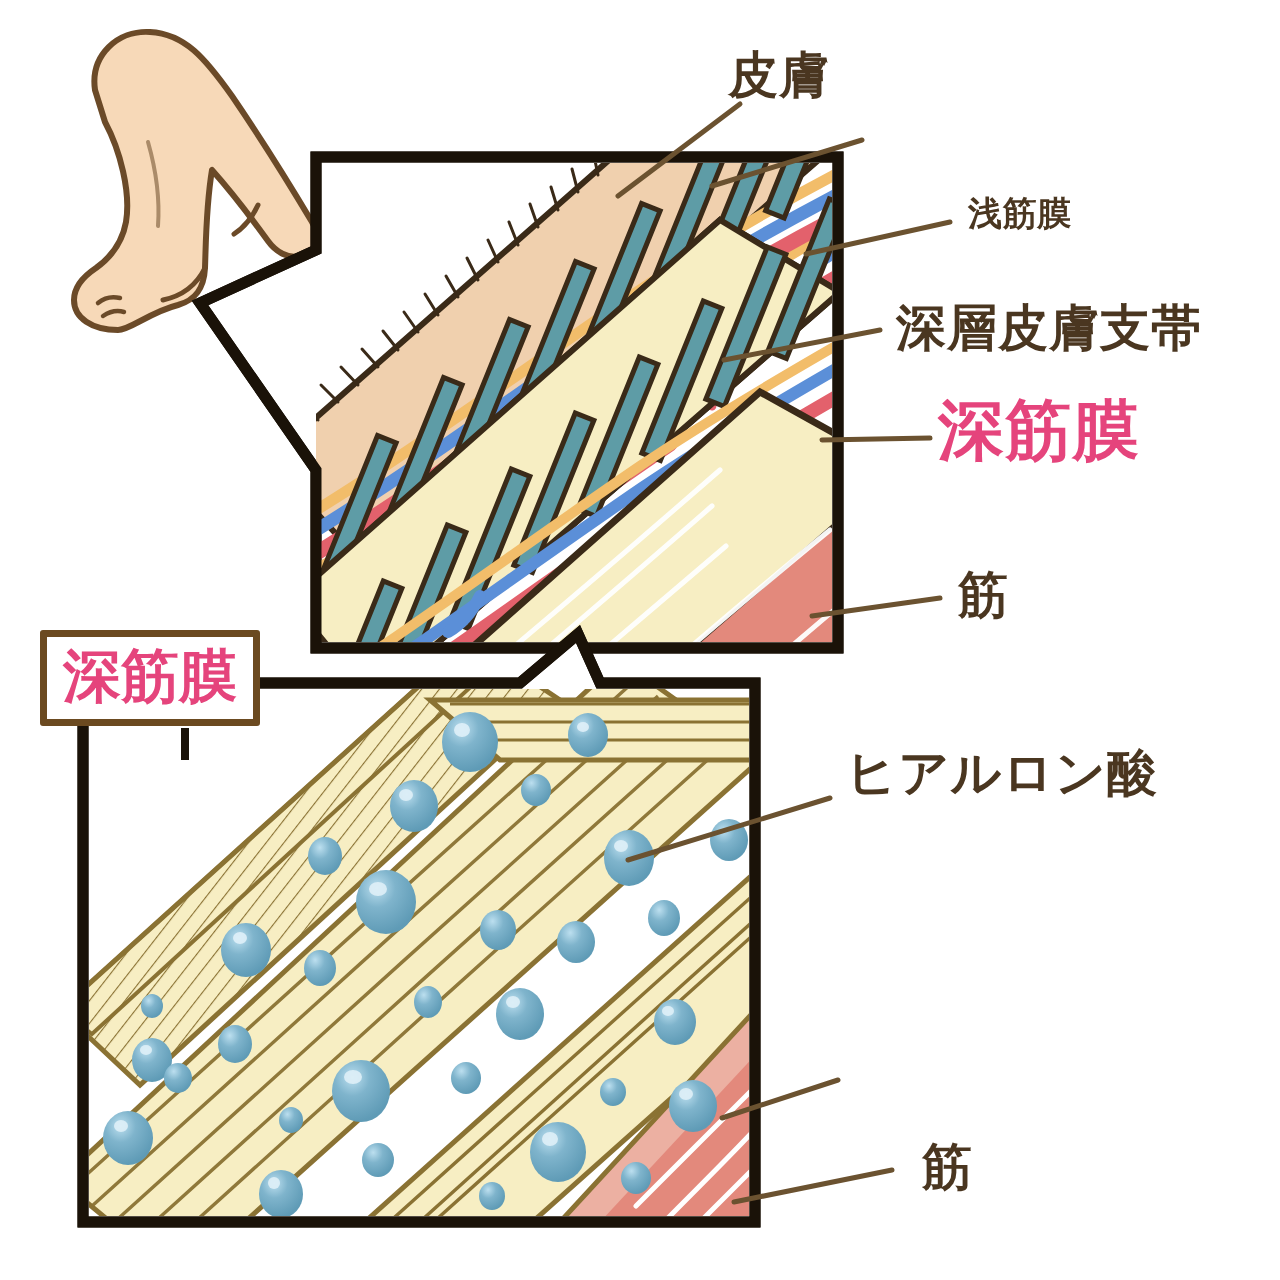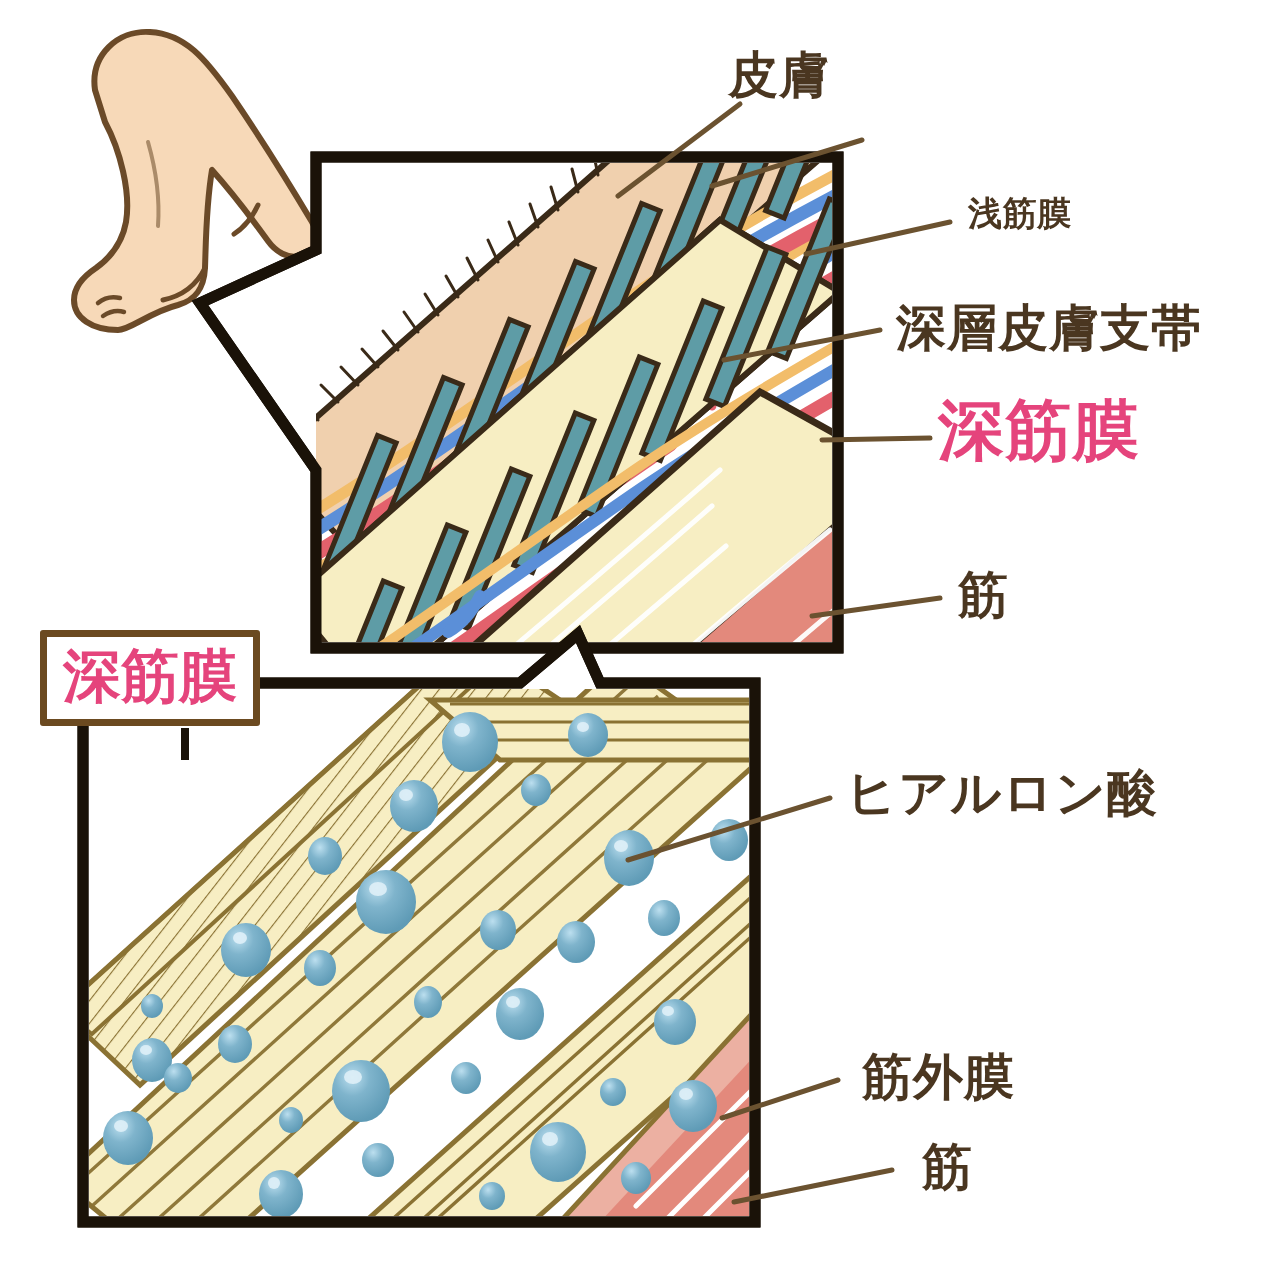--- a/index.html
+++ b/index.html
@@ -343,21 +343,20 @@
 
 
   <div class="lbl" style="left:968px;top:196px;font-size:34px;">浅筋膜</div>
 
   <div class="lbl" style="left:896px;top:303px;font-size:50px;">深層皮膚支帯</div>
 
   <div class="lbl lbl-pink" style="left:938px;top:398px;font-size:66px;">深筋膜</div>
 
   <div class="lbl" style="left:958px;top:570px;font-size:50px;">筋</div>
 
-  <div class="lbl" style="left:846px;top:768px;font-size:50px;text-align:right;">ヒアルロン酸</div>
-
-  <div class="lbl" style="left:862px;top:1052px;font-size:50px;">筋外膜</div>
+  <div class="lbl" style="left:846px;top:748px;font-size:50px;text-align:right;">ヒアルロン酸</div>
+
 
   <div class="lbl" style="left:922px;top:1142px;font-size:50px;">筋</div>
 
   <div class="boxlabel" style="left:40px;top:630px;font-size:58px;">深筋膜</div>
 
 </div>
 
 </body></html>

